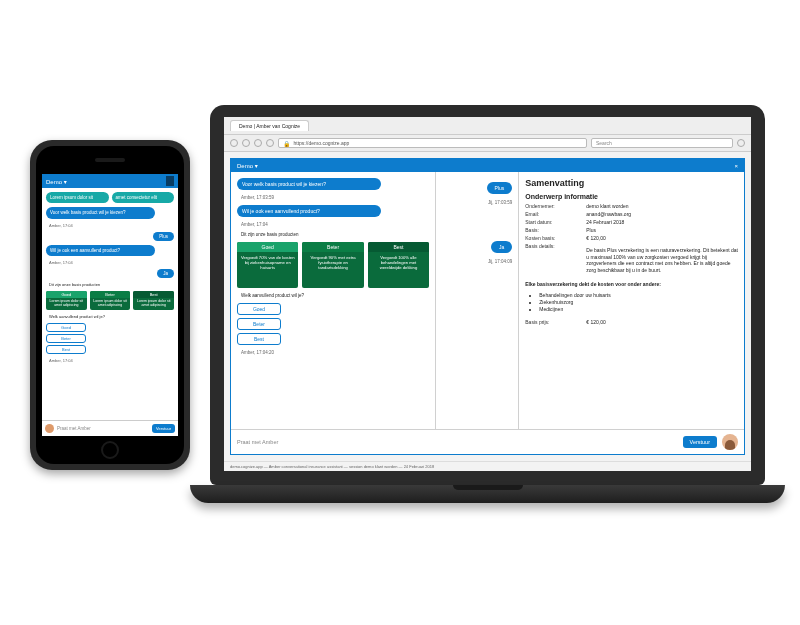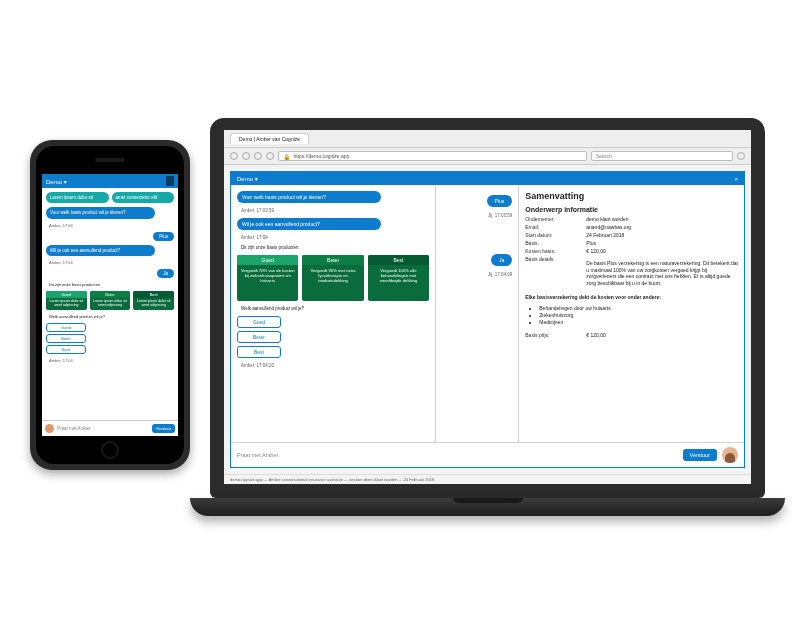--- a/index.html
+++ b/index.html
@@ -93,21 +93,21 @@
 
   .p-footer { display:flex; align-items:center; gap:3px; padding:3px; border-top:1px solid #ccc; }
   .avatar-dot { width:9px; height:9px; border-radius:50%; background:#de9a6a; }
   .p-input { flex:1; color:#888; font-size:4.5px; }
   .send-btn { background:#0d7ccd; color:#fff; border-radius:3px; padding:2px 4px; font-size:4px; }
 
   
   .laptop {
     position: absolute;
     left: 210px;
-    top: 118px;
+    top: 105px;
     width: 555px;
   }
   .laptop-lid {
     background:#2b2b2b;
     border-radius: 14px 14px 6px 6px;
     padding: 12px 14px 14px 14px;
     height: 380px;
   }
   .laptop-screen {
     width:100%;

